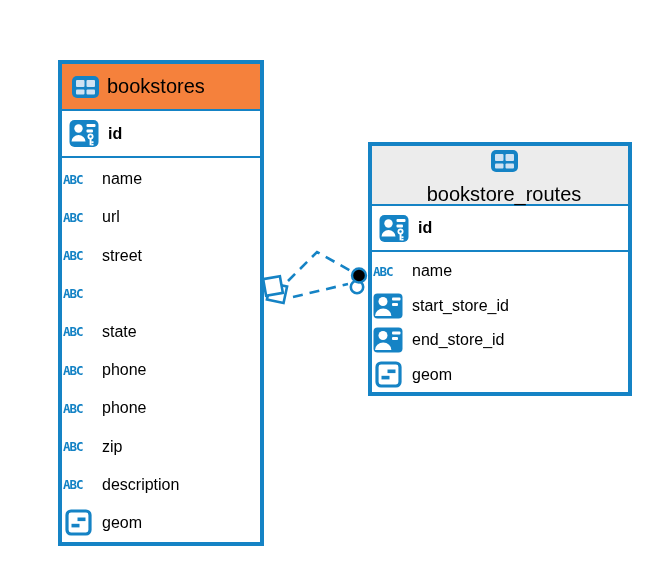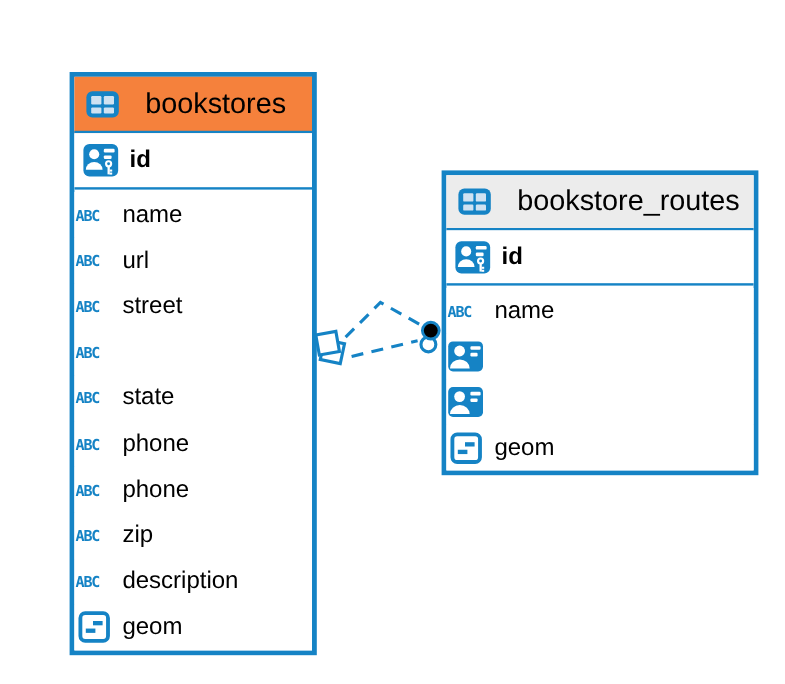--- a/index.html
+++ b/index.html
@@ -17,24 +17,24 @@
     overflow:hidden;
   }
   .table-card{
     position:absolute;
     background:#fff;
     border:4px solid var(--blue);
     display:flex;
     flex-direction:column;
   }
   .t-header{
-    display:flex;align-items:center;gap:21px;
+    display:flex;align-items:center;gap:7px;
     padding-left:8px;
     border-bottom:2px solid var(--blue);
-    font-size:24px;
+    font-size:20px;
     flex:0 0 auto;
   }
   .t-header.orange{background:var(--orange);}
   .t-header.gray{background:var(--gray);}
   .pk-row{
     display:flex;align-items:center;gap:9px;
     padding-left:7px;
     border-bottom:2px solid var(--blue);
     font-size:20px;font-weight:bold;
     flex:0 0 auto;
@@ -47,28 +47,28 @@
     flex:1 1 0;
     background:#fff;
   }
   .icon{display:inline-flex;align-items:center;justify-content:center;width:30px;flex:0 0 30px;}
   .abc{
     font-family:"DejaVu Sans Mono", monospace;
     font-weight:800;font-size:12.5px;letter-spacing:-1px;
     color:var(--blue);
     justify-content:flex-start;
   }
-  .col-label{font-size:20px;white-space:nowrap;}
+  .col-label{font-size:16px;white-space:nowrap;}
   #rel-overlay{position:absolute;left:0;top:0;pointer-events:none;}
   
   #table-bookstores{left:58px;top:60px;width:206px;height:486px;}
   #table-bookstores .t-header{height:47px;}
   #table-bookstores .pk-row{height:47px;}
   #table-routes{left:368px;top:142px;width:264px;height:254px;}
-  #table-routes .t-header{height:46px;}
+  #table-routes .t-header{height:60px;flex-direction:column;}
   #table-routes .pk-row{height:46px;}
 </style>
 </head>
 <body>
 
 <div class="table-card" id="table-bookstores">
   <div class="t-header orange">
     <span class="icon">
       <svg width="29" height="24" viewBox="0 0 29 24">
         <rect x="1" y="1" width="27" height="22" rx="5" fill="#1583C5"></rect>
@@ -188,31 +188,33 @@
     <div class="row">
       <span class="icon">
         <svg width="30" height="26" viewBox="0 0 30 26">
           <rect x="0.5" y="0.5" width="29" height="25" rx="4" fill="#1583C5"></rect>
           <circle cx="10" cy="8.5" r="4.5" fill="#fff"></circle>
           <path d="M2 23 a8.2 7.5 0 0 1 16.4 0 z" fill="#fff"></path>
           <rect x="19" y="4.5" width="8.5" height="3" rx="1" fill="#fff"></rect>
           <rect x="19" y="10" width="6" height="3" rx="1" fill="#fff"></rect>
         </svg>
       </span>
+      <span class="col-label">start_store_id</span>
     </div>
     <div class="row">
       <span class="icon">
         <svg width="30" height="26" viewBox="0 0 30 26">
           <rect x="0.5" y="0.5" width="29" height="25" rx="4" fill="#1583C5"></rect>
           <circle cx="10" cy="8.5" r="4.5" fill="#fff"></circle>
           <path d="M2 23 a8.2 7.5 0 0 1 16.4 0 z" fill="#fff"></path>
           <rect x="19" y="4.5" width="8.5" height="3" rx="1" fill="#fff"></rect>
           <rect x="19" y="10" width="6" height="3" rx="1" fill="#fff"></rect>
         </svg>
       </span>
+      <span class="col-label">end_store_id</span>
     </div>
     <div class="row">
       <span class="icon">
         <svg width="27" height="27" viewBox="0 0 27 27">
           <rect x="2" y="2" width="23" height="23" rx="4" fill="#fff" stroke="#1583C5" stroke-width="3.2"></rect>
           <rect x="12.5" y="8.5" width="8" height="3.6" fill="#1583C5"></rect>
           <rect x="6.5" y="14.8" width="8" height="3.6" fill="#1583C5"></rect>
         </svg>
       </span>
       <span class="col-label">geom</span>

